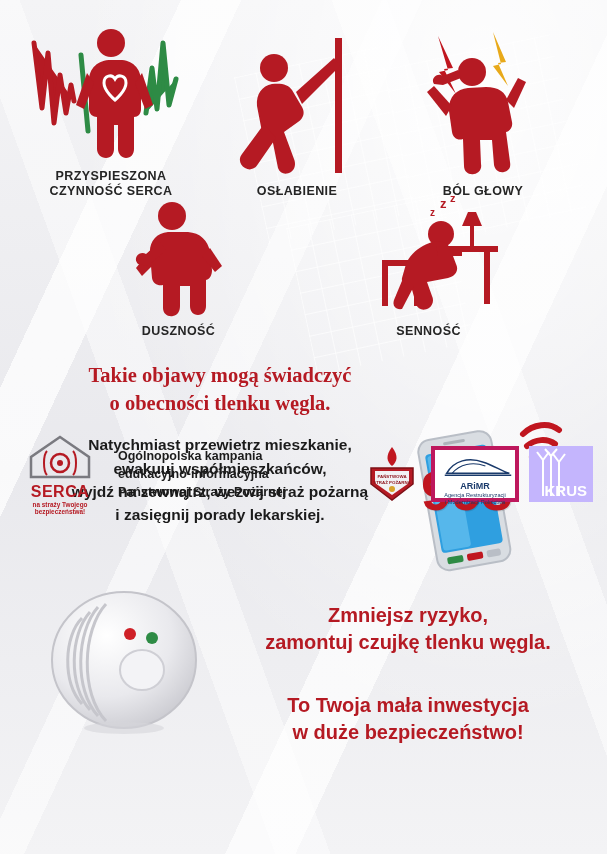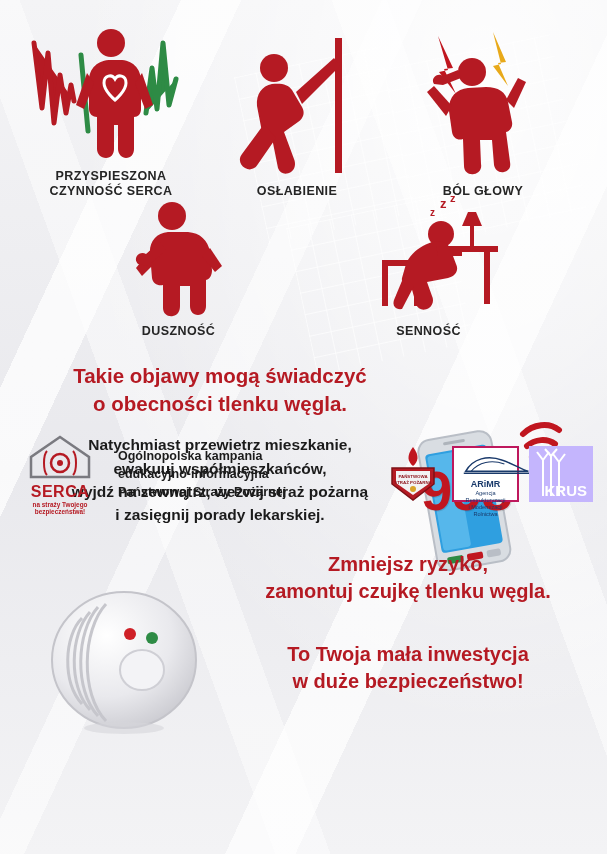--- a/index.html
+++ b/index.html
@@ -114,21 +114,21 @@
     font-size: 56px;
     font-weight: bold;
     color: #c0161f;
     letter-spacing: -1px;
     text-shadow: 1px 1px 0 rgba(0,0,0,0.12);
   }
 
   .lower-text {
     position: absolute;
     right: 24px;
-    top: 551px;
+    top: 602px;
     width: 350px;
     text-align: center;
     z-index: 4;
   }
   .lower-text .l1 {
     color: #b51a23;
     font-weight: bold;
     font-size: 20px;
     line-height: 1.35;
   }
@@ -168,21 +168,21 @@
     color: #1b1b1b;
     line-height: 1.45;
     flex: 0 0 auto;
     width: 200px;
   }
   .footer-logos { display: flex; align-items: center; gap: 10px; margin-left: auto; }
   .czujka-logo { width: 92px; text-align: center; }
   .czujka-name { font-size: 16px; font-weight: bold; color: #b51a23; letter-spacing: 0.5px; }
   .czujka-sub1 { font-size: 6.4px; font-weight: bold; color: #b51a23; }
   .czujka-sub2 { font-size: 6.4px; font-weight: bold; color: #b51a23; }
-  .arimr-box { width: 67px; height: 56px; background: #fff; border: 2px solid #be185d; padding: 3px; }
+  .arimr-box { width: 88px; height: 56px; background: #fff; border: 4px solid #be185d; padding: 3px; }
   .arimr-title { font-size: 9px; font-weight: bold; color: #1a3a6b; text-align: center; }
   .arimr-sub { font-size: 5.6px; color: #1a3a6b; text-align: center; line-height: 1.25; margin-top: 1px; }
   .krus-box { width: 64px; height: 56px; background: #c4b5fd; position: relative; }
   .psp-box { width: 58px; height: 60px; position: relative; }
 </style>
 </head>
 <body>
 
 <div class="poster">
   <div class="bg-streaks"></div>
@@ -280,21 +280,21 @@
             <path d="M88 52 C76 56 66 64 62 74 L58 88 C57 94 62 98 67 96 L72 114 C74 120 80 121 85 118 C89 115 90 110 88 106 L83 92 L104 88 C112 86 115 80 112 74 L106 58 C103 52 96 50 88 52 Z" fill="#b51a23"></path>
             <path d="M92 56 L118 58 L118 66 L94 66 Z" fill="#b51a23"></path>
             <path d="M60 86 L50 110 C48 116 52 120 58 119 L70 96 Z" fill="#b51a23"></path>
           </svg>
         </div>
         <div class="caption">SENNOŚĆ</div>
       </div>
     </div>
 
     <div class="headline-block">
-      <div class="headline" style="white-space: pre-line;">Takie objawy mogą świadczyć
+      <div class="headline" style="white-space: pre-line; font-family: Liberation Serif, serif;">Takie objawy mogą świadczyć
 o obecności tlenku węgla.</div>
       <div class="subtext" style="white-space: pre-line;">Natychmiast przewietrz mieszkanie,
 ewakuuj współmieszkańców,
 wyjdź na zewnątrz, wezwij straż pożarną
 i zasięgnij porady lekarskiej.</div>
     </div>
 
     <div class="phone-wrap">
       <svg viewBox="0 0 190 175" width="190" height="175">
 

